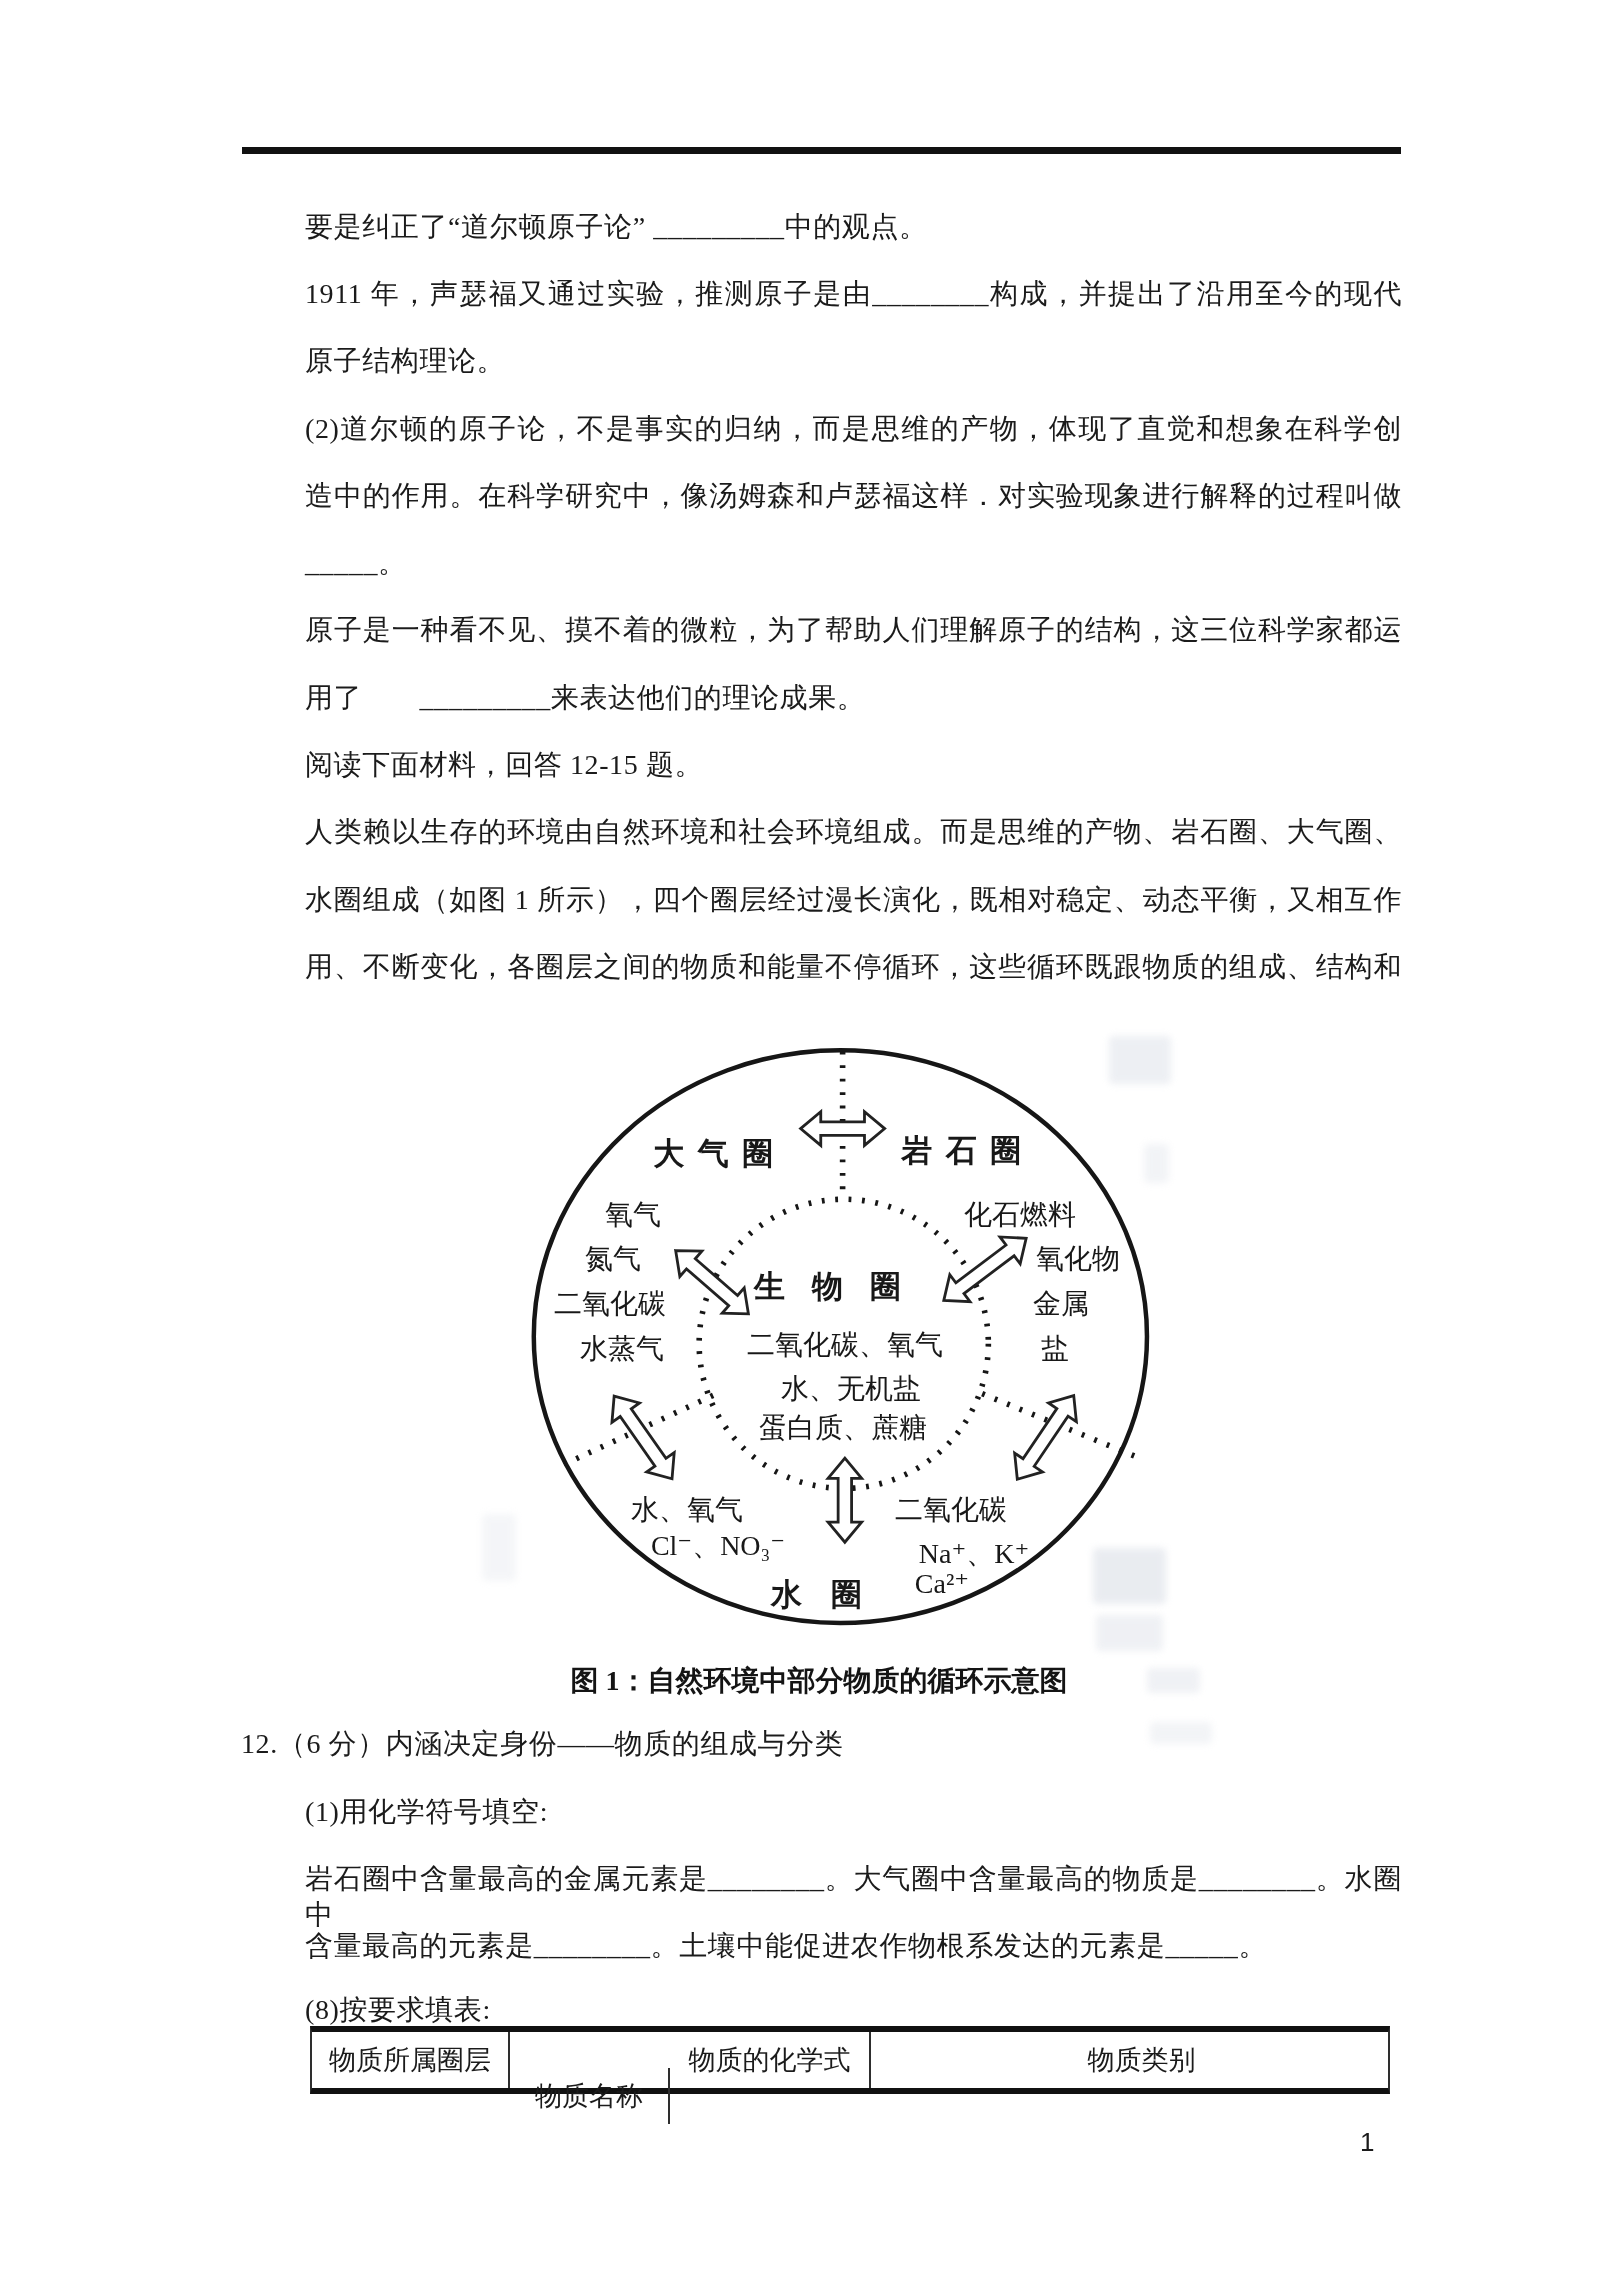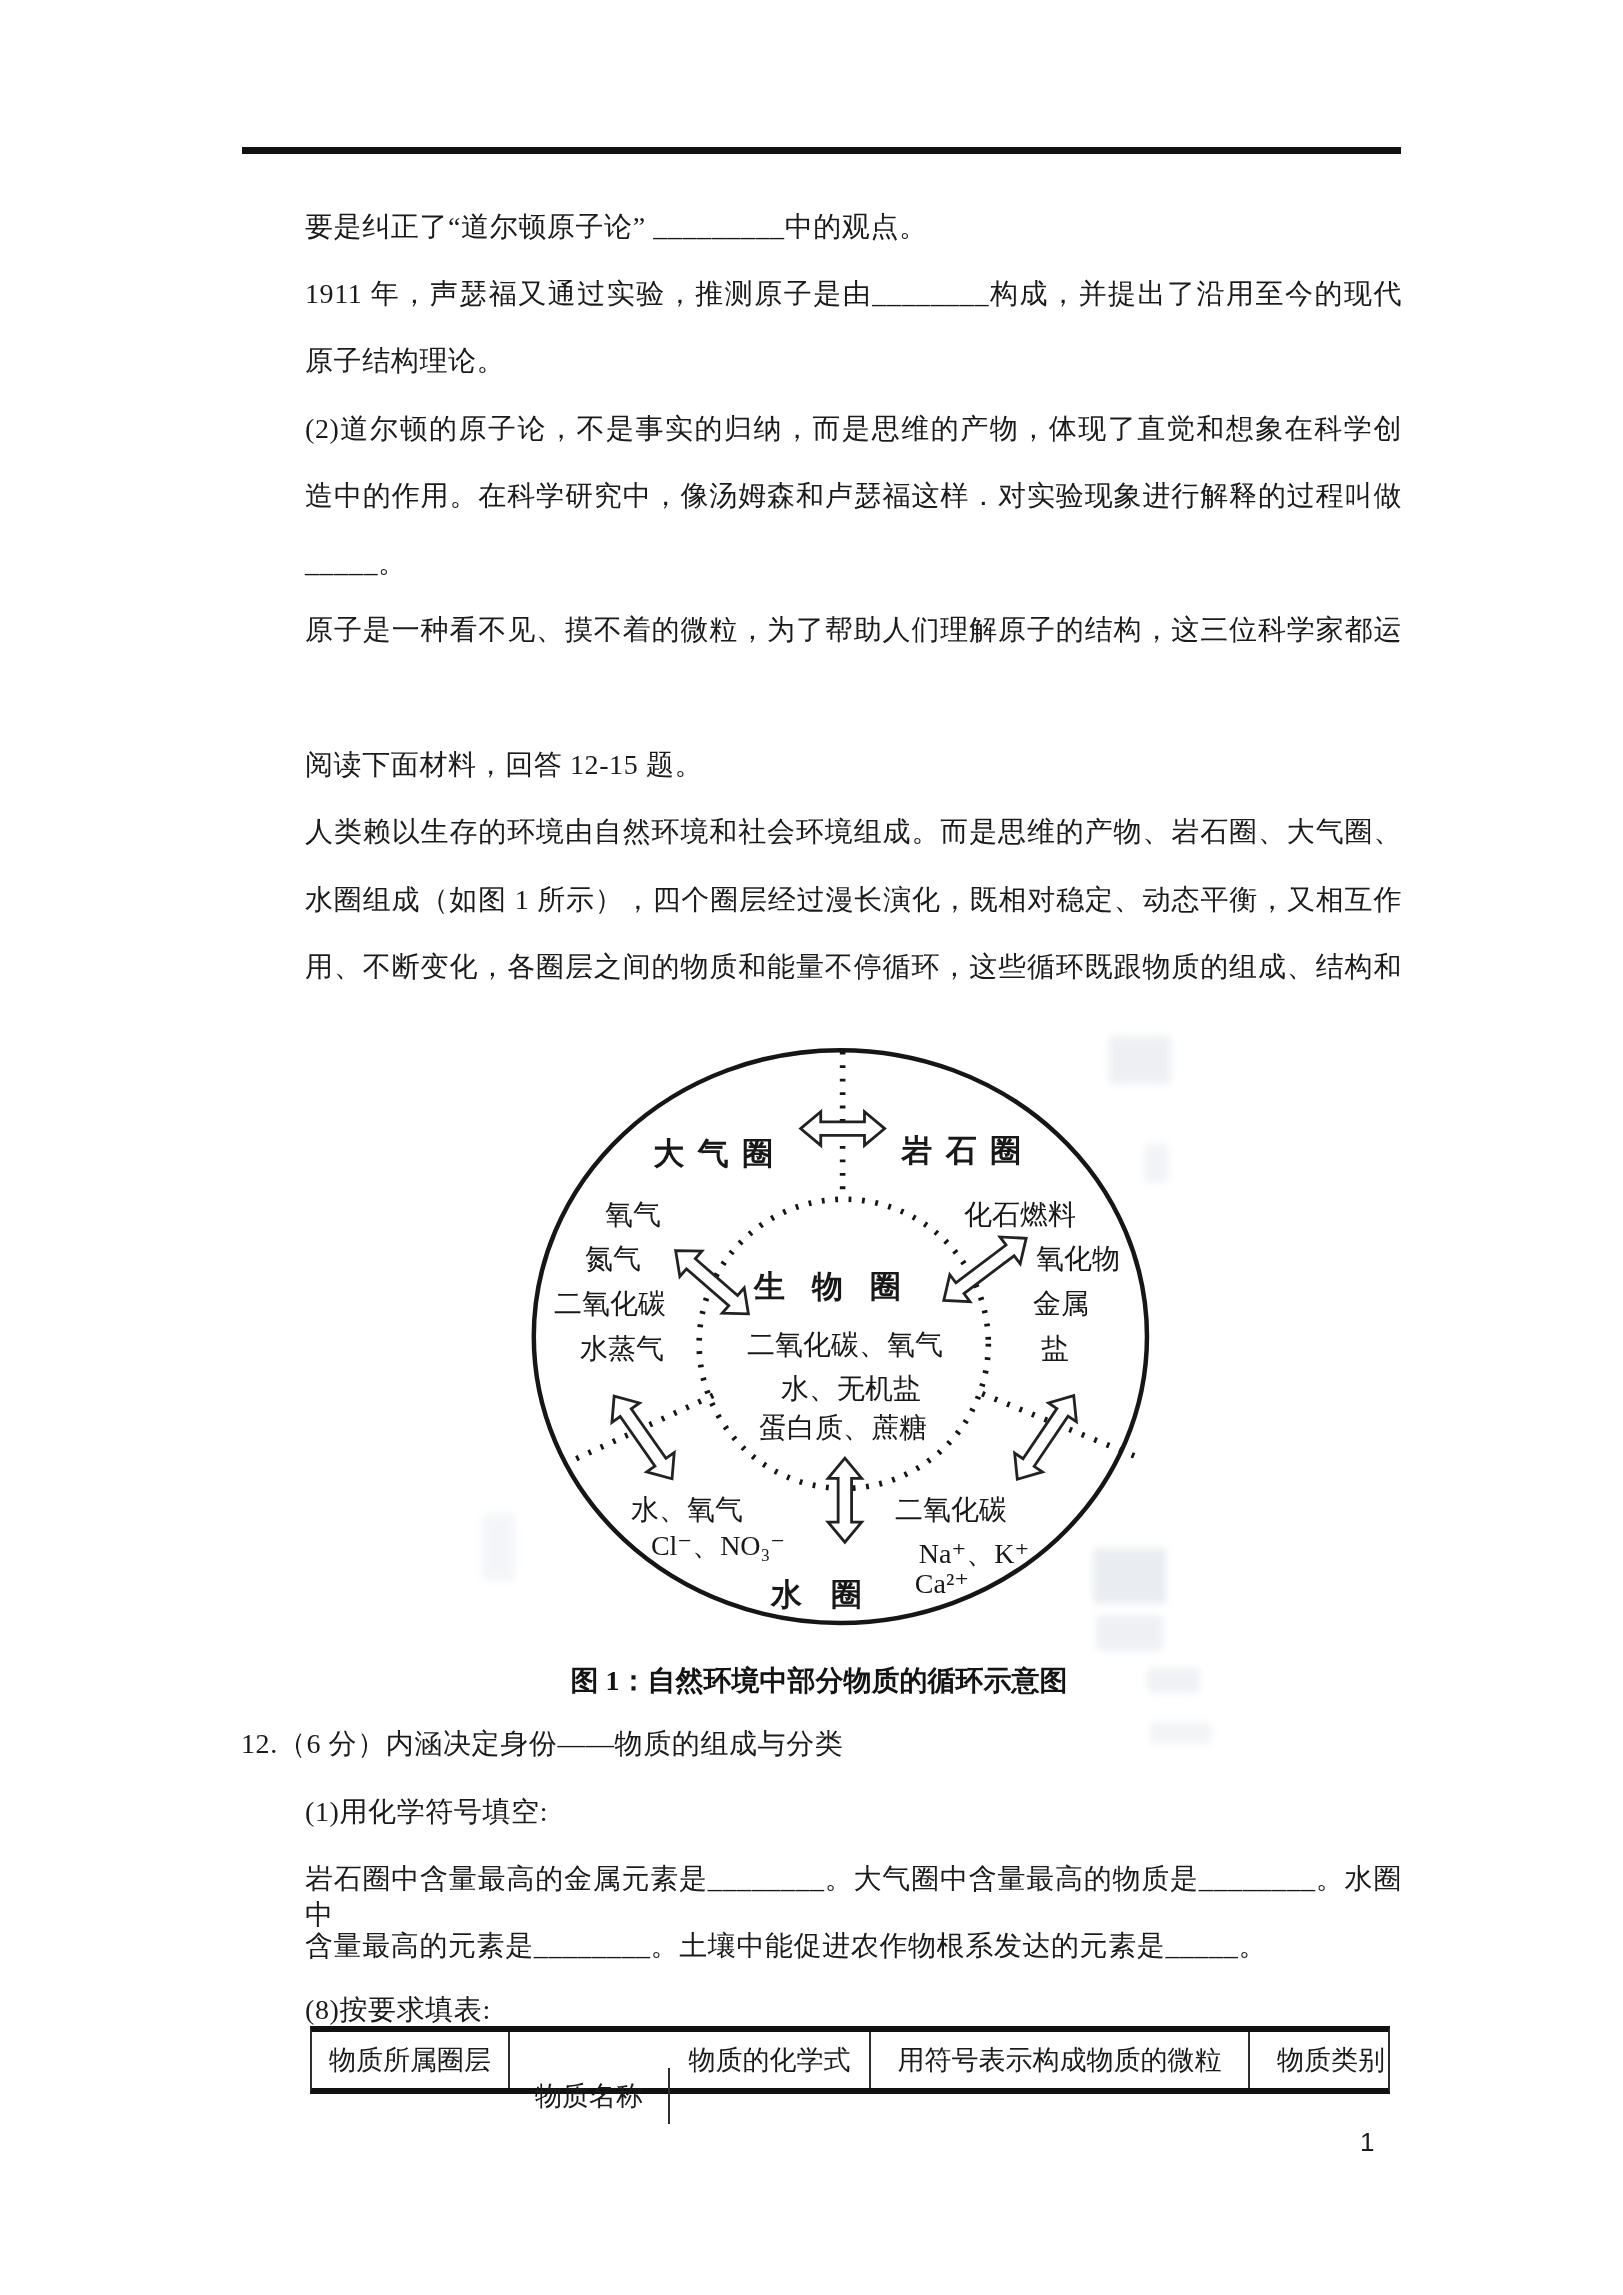--- a/index.html
+++ b/index.html
@@ -75,20 +75,21 @@
 
   <div class="hrule"></div>
 
   <div class="line" style="top:209px">要是纠正了“道尔顿原子论” _________中的观点。</div>
   <div class="line full" style="top:276px">1911 年，声瑟福又通过实验，推测原子是由________构成，并提出了沿用至今的现代</div>
   <div class="line" style="top:343px">原子结构理论。</div>
   <div class="line full" style="top:411px">(2)道尔顿的原子论，不是事实的归纳，而是思维的产物，体现了直觉和想象在科学创</div>
   <div class="line full" style="top:478px">造中的作用。在科学研究中，像汤姆森和卢瑟福这样．对实验现象进行解释的过程叫做</div>
   <div class="line" style="top:545px">_____。</div>
   <div class="line full" style="top:612px">原子是一种看不见、摸不着的微粒，为了帮助人们理解原子的结构，这三位科学家都运</div>
+  <div class="line presp" style="top:680px">用了　　_________来表达他们的理论成果。</div>
   <div class="line" style="top:747px">阅读下面材料，回答 12-15 题。</div>
   <div class="line full" style="top:814px">人类赖以生存的环境由自然环境和社会环境组成。而是思维的产物、岩石圈、大气圈、</div>
   <div class="line full" style="top:882px">水圈组成（如图 1 所示），四个圈层经过漫长演化，既相对稳定、动态平衡，又相互作</div>
   <div class="line full" style="top:949px">用、不断变化，各圈层之间的物质和能量不停循环，这些循环既跟物质的组成、结构和</div>
 
   <div class="figure">
     <svg width="673" height="681" viewBox="0 0 1200 1215">
 
       <ellipse cx="598" cy="538" rx="547" ry="511" fill="none" stroke="#161616" stroke-width="8"></ellipse>
 
@@ -145,20 +146,19 @@
   <div class="line hang" style="top:1726px">12.（6 分）内涵决定身份——物质的组成与分类</div>
   <div class="line" style="top:1794px">(1)用化学符号填空:</div>
   <div class="line full" style="top:1861px">岩石圈中含量最高的金属元素是________。大气圈中含量最高的物质是________。水圈中</div>
   <div class="line" style="top:1928px">含量最高的元素是________。土壤中能促进农作物根系发达的元素是_____。</div>
   <div class="line" style="top:1992px">(8)按要求填表:</div>
 
   <div class="qtable">
     <div class="cell c1">物质所属圈层</div>
     <div class="cell c2">物质名称</div>
     <div class="cell c3">物质的化学式</div>
-    <div class="cell c4">用符号表示构成物质的微粒</div>
     <div class="cell c5">物质类别</div>
   </div>
 
   <div class="pagenum">1</div>
 
 </div>
 
 
 </body></html>

